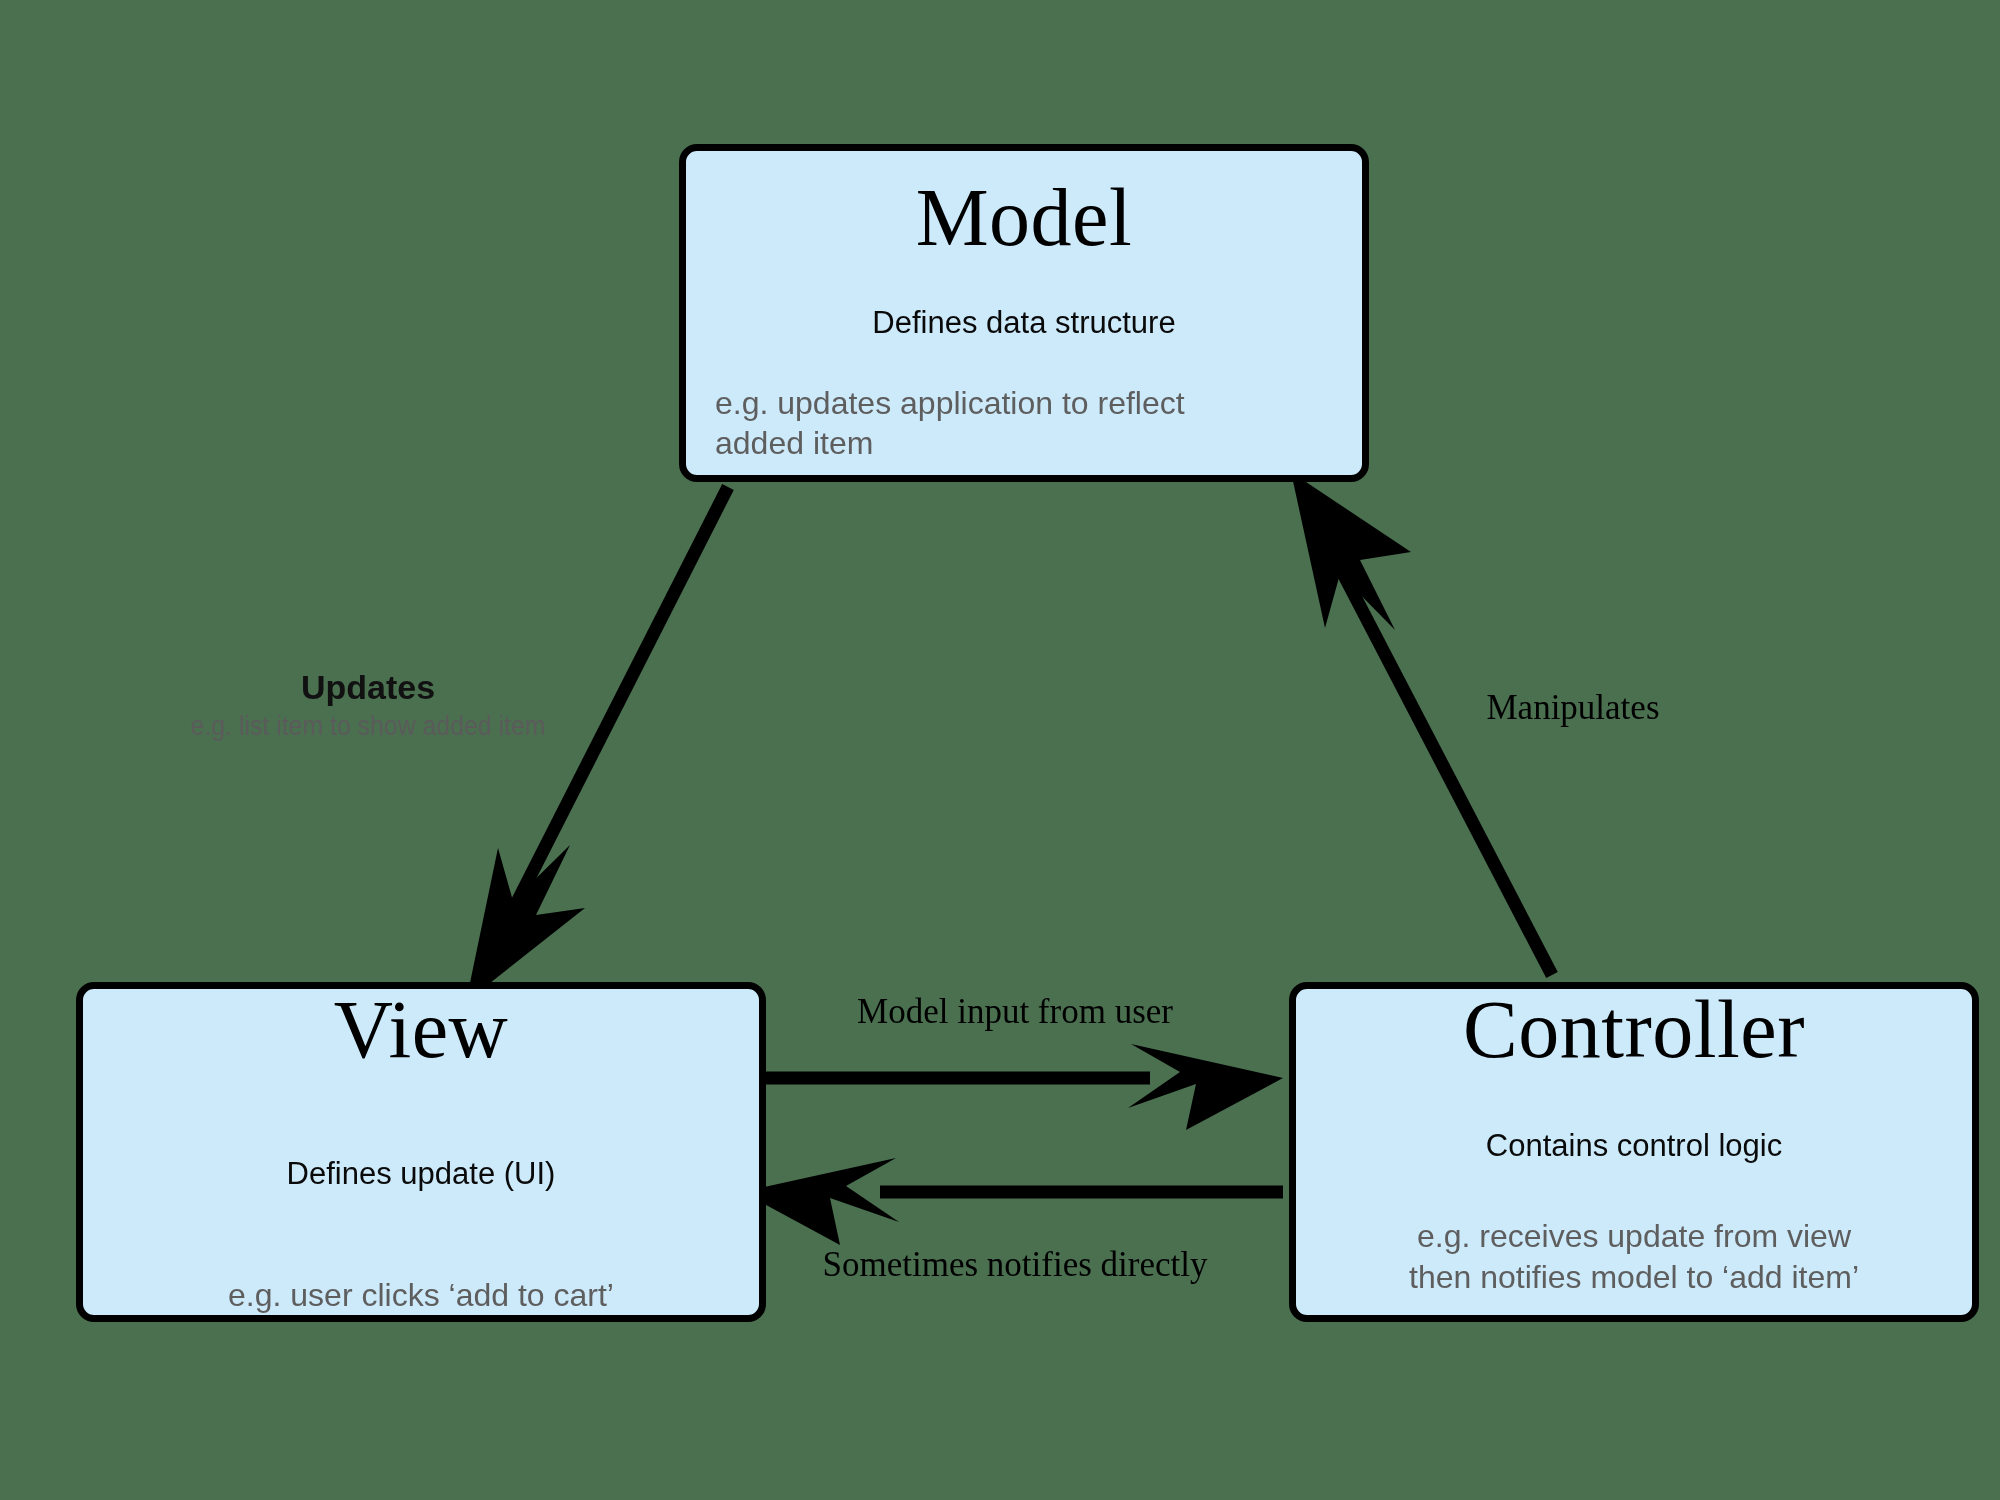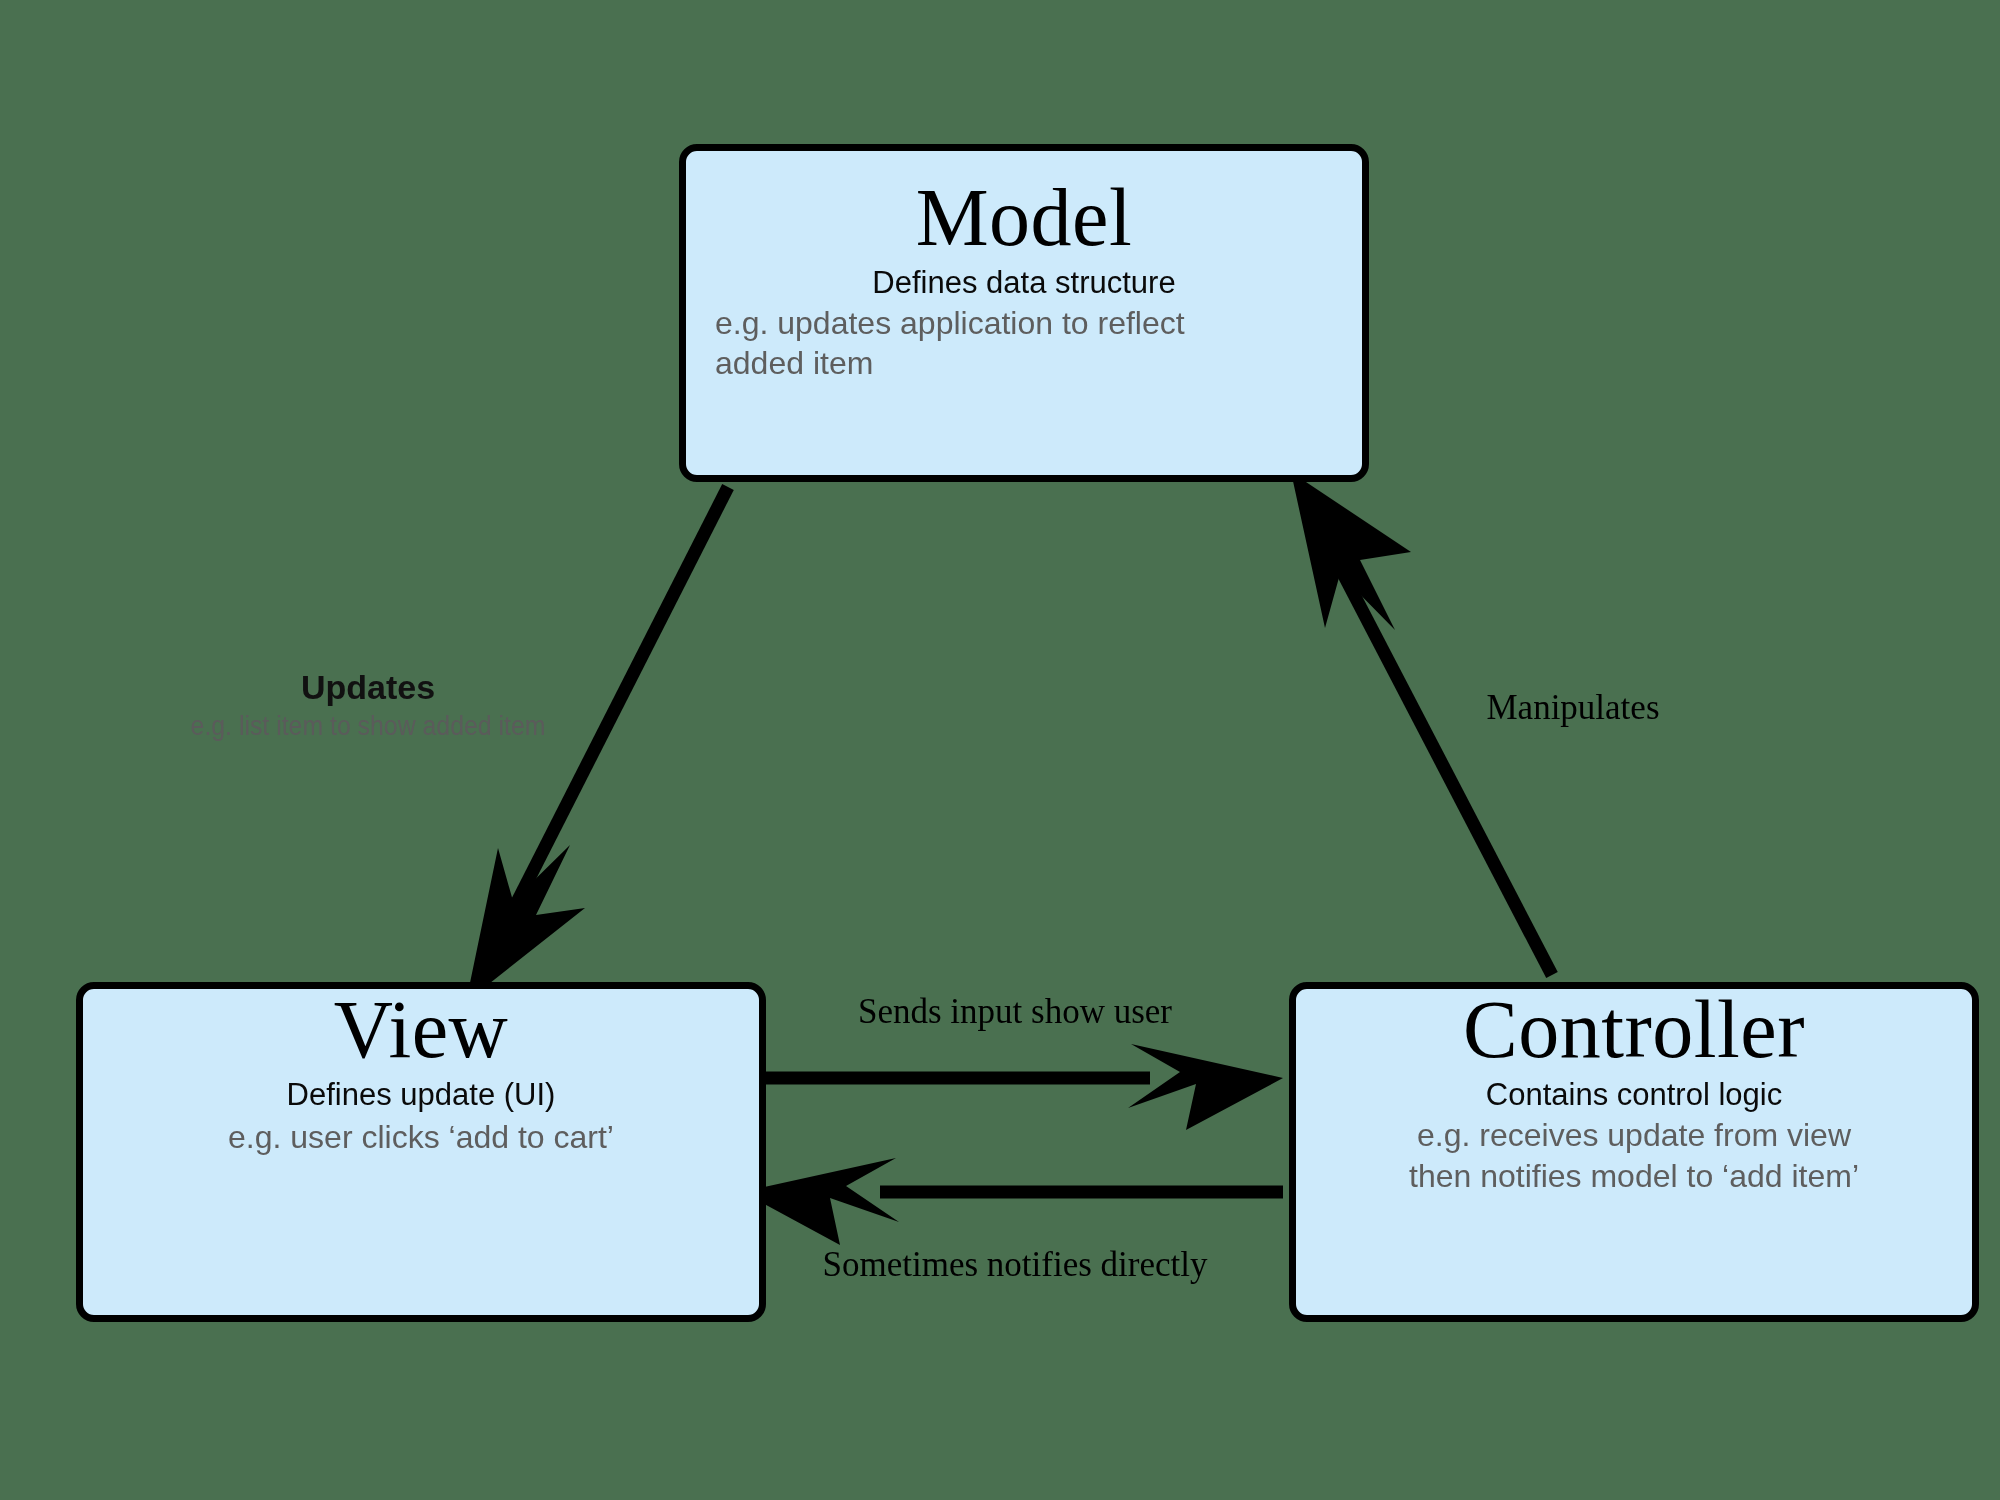--- a/index.html
+++ b/index.html
@@ -29,21 +29,21 @@
 
   .node {
     position: absolute;
     background: #cdeafb;
     border: 7px solid #000000;
     border-radius: 18px;
     box-sizing: border-box;
     display: flex;
     flex-direction: column;
     align-items: center;
-    justify-content: flex-start;
+    justify-content: space-between;
     text-align: center;
   }
   .node-title {
     font-family: "Liberation Serif", serif;
     font-weight: 400;
     color: #000000;
     line-height: 1.0;
     letter-spacing: 0.5px;
   }
   .node-sub {
@@ -202,20 +202,20 @@
   <div class="edge-label" id="label-updates">
     <div class="lbl-main">Updates</div>
     <div class="lbl-sub">e.g. list item to show added item</div>
   </div>
 
   <div class="edge-label" id="label-manipulates">
     <div class="lbl-plain">Manipulates</div>
   </div>
 
   <div class="edge-label" id="label-sends-input">
-    <div class="lbl-plain">Sends input show user</div>
+    <div class="lbl-plain">Model input from user</div>
   </div>
 
   <div class="edge-label" id="label-sometimes">
     <div class="lbl-plain">Sometimes notifies directly</div>
   </div>
 
 </div>
 
 </body></html>

